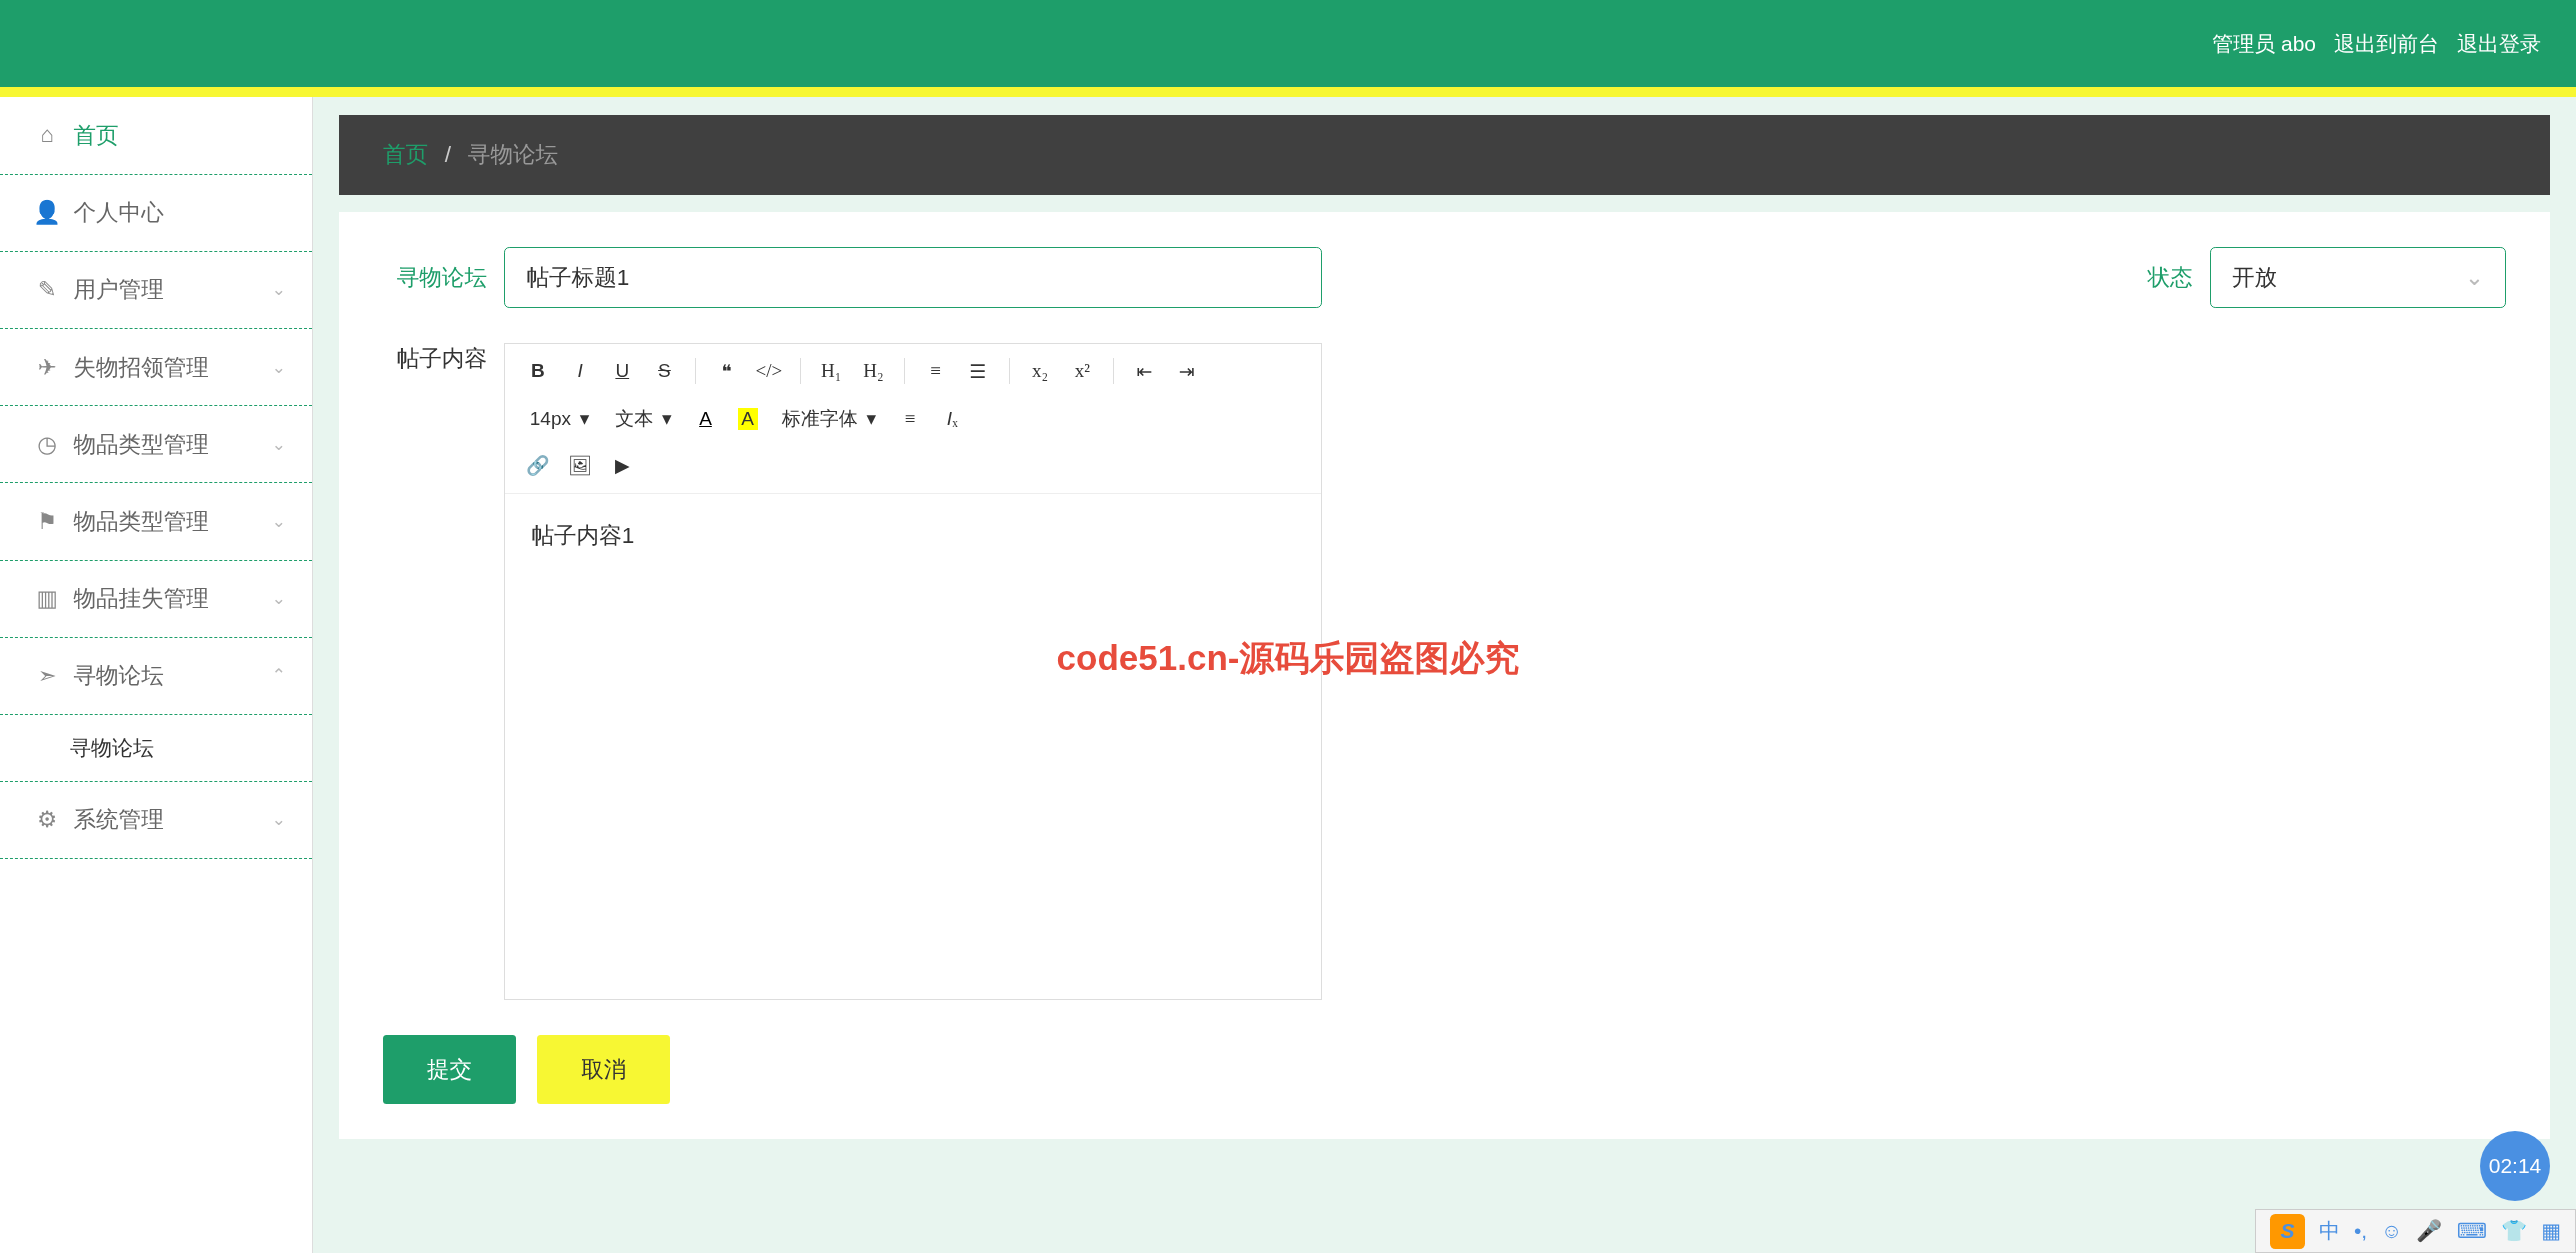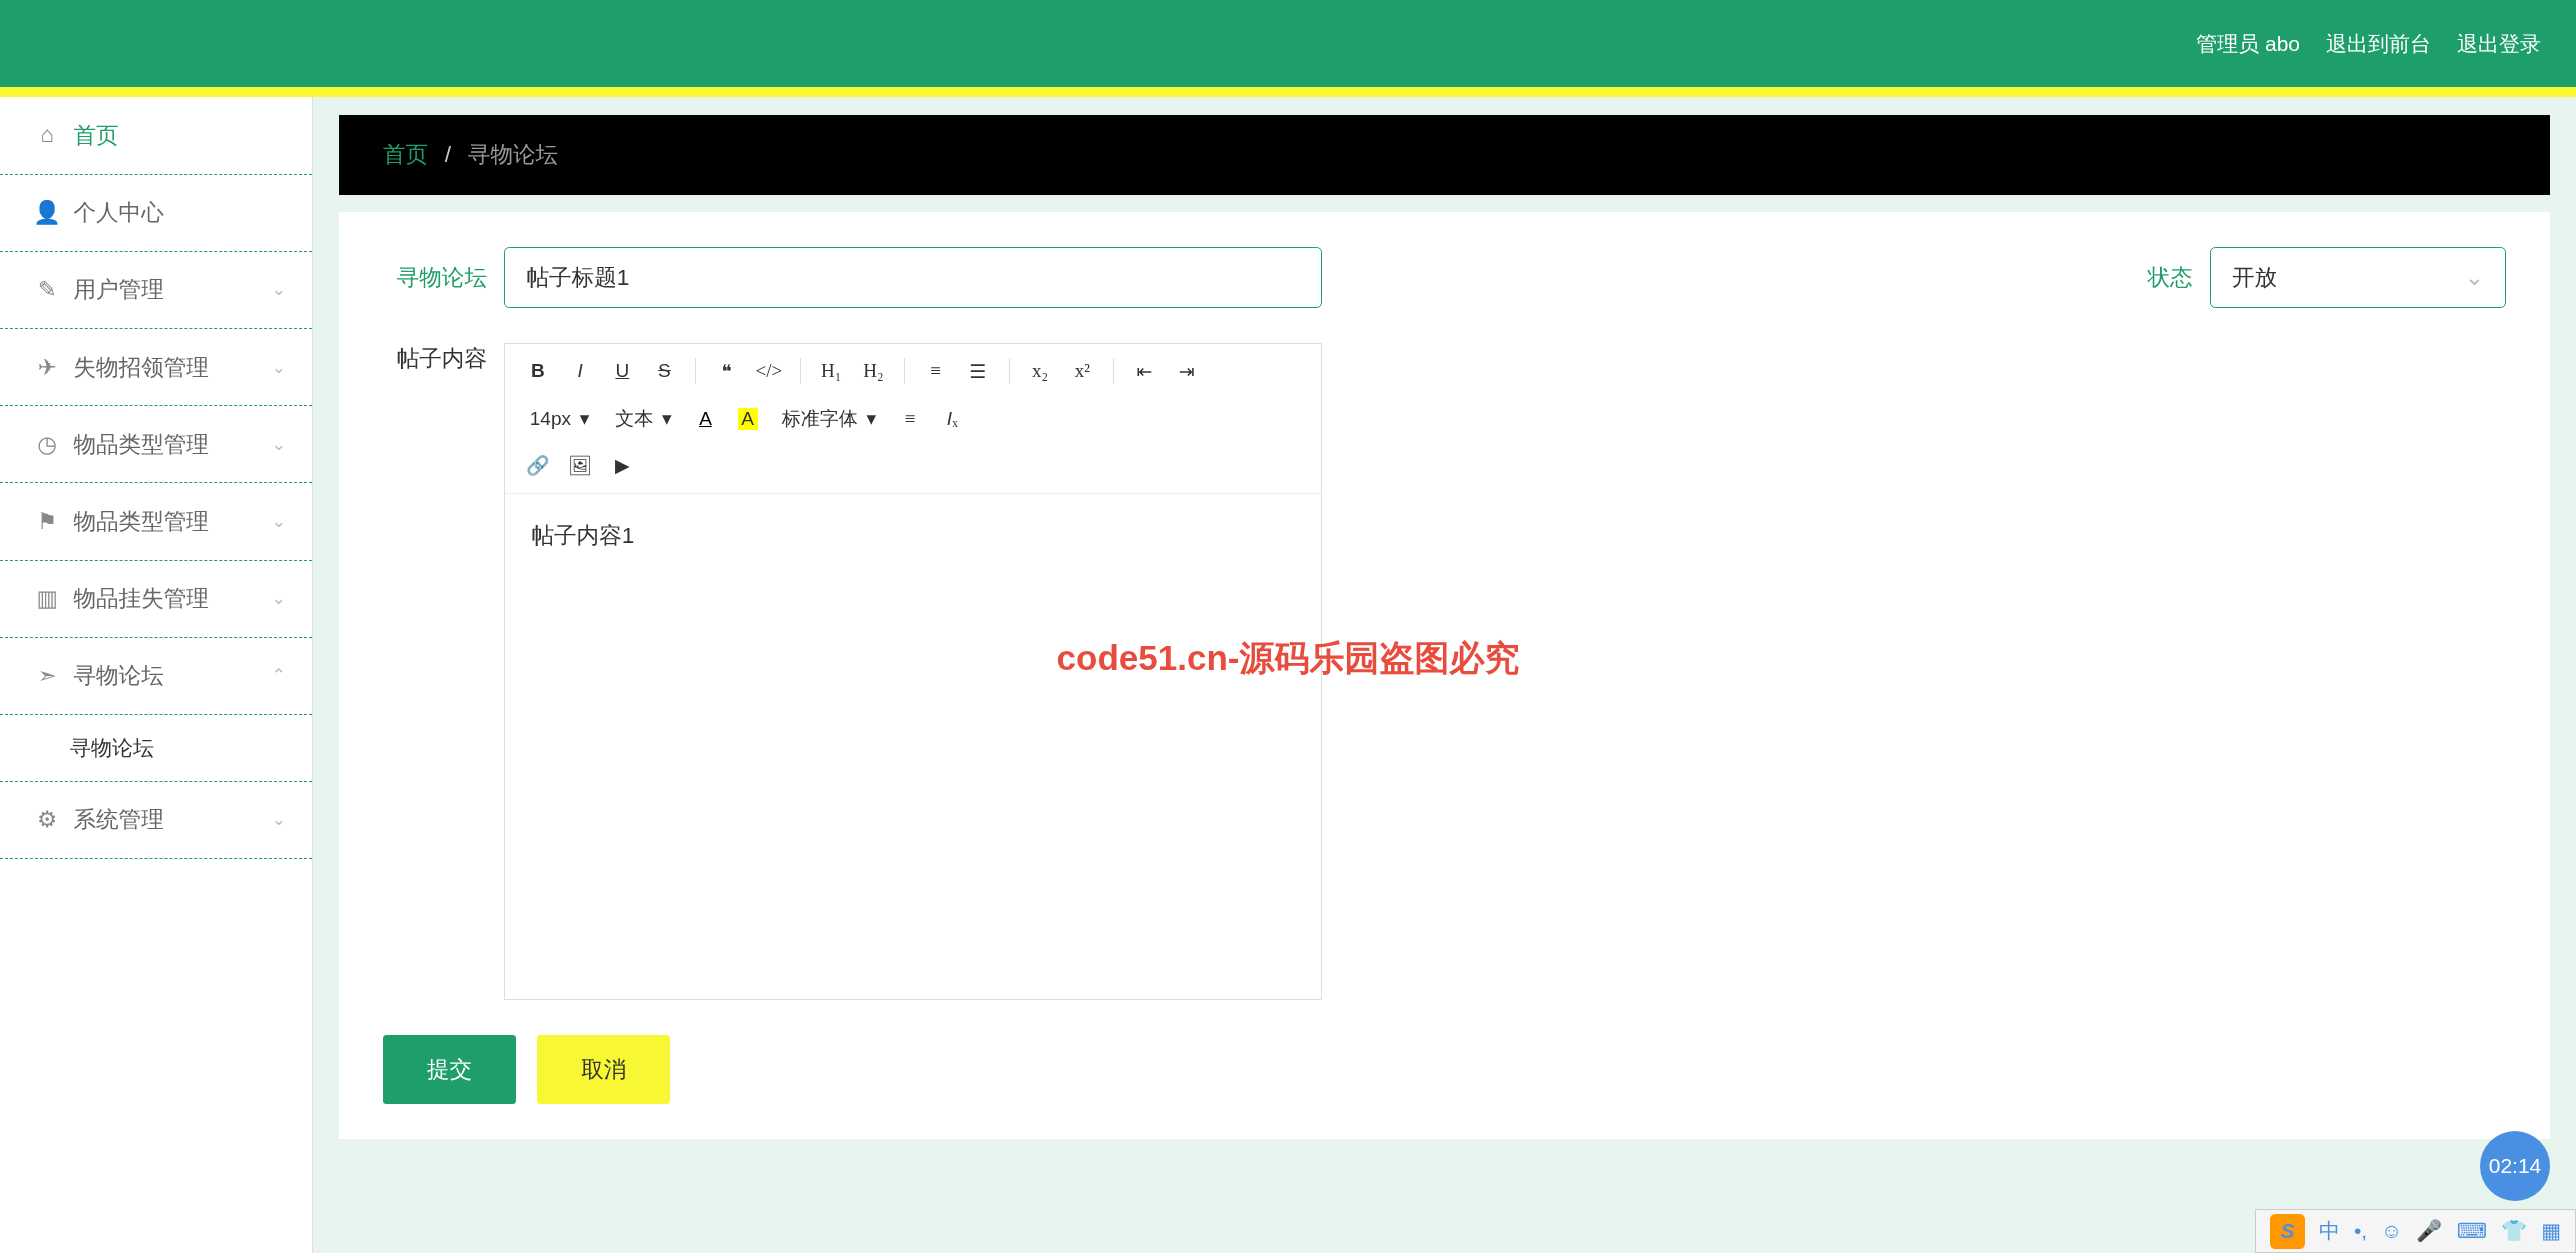--- a/index.html
+++ b/index.html
@@ -1,32 +1,32 @@
 <!DOCTYPE html>
 <html style="font-size:14px"><head>
 <meta charset="utf-8">
 <style>
 *{margin:0;padding:0;box-sizing:border-box;font-family:"Microsoft YaHei",Arial,sans-serif}
 body{width:2576px;height:1253px;background:#e8f5ef;overflow:hidden;position:relative}
 .watermark{position:absolute;top:0;left:0;width:100%;height:100%;pointer-events:none;z-index:1}
 .watermark span{position:absolute;color:#999;font-size:21px;opacity:.5}
 .header{height:87px;background:#1e9e6a;color:#fff;display:flex;align-items:center;position:relative;z-index:2}
 .header-title{flex:1;text-align:center;font-size:31px;font-weight:bold}
-.header-right{position:absolute;right:35px;display:flex;gap:26px;font-size:21px}
+.header-right{position:absolute;right:35px;display:flex;gap:18px;font-size:21px}
 .header-right span{cursor:pointer}
 .yellow-bar{height:10.4px;background:#f7f733;position:relative;z-index:2}
 .container{display:flex;height:calc(100% - 97px);position:relative;z-index:2}
 .sidebar{width:313px;background:#fff;border-right:0.9px solid #ddd}
 .menu-item{padding:22.6px 35px;display:flex;align-items:center;gap:14px;color:#666;font-size:22.6px;cursor:pointer;border-bottom:1.7px dashed #1e9e6a;position:relative}
 .menu-item.active{color:#1e9e6a}
 .menu-item .icon{width:24.4px;height:24.4px;display:inline-flex;align-items:center;justify-content:center;color:#888}
 .menu-item .arrow{position:absolute;right:26px;color:#bbb;font-size:17.4px}
 .submenu-item{padding:19px 35px 19px 70px;font-size:21px;color:#333;cursor:pointer;border-bottom:1.7px dashed #1e9e6a}
 .main{flex:1;padding:0;background:#e8f5ef}
-.breadcrumb{background:#000000;padding:24.4px 44px;font-size:22.6px;color:#1e9e6a;margin:17.4px 26px 0}
+.breadcrumb{background:#404040;padding:24.4px 44px;font-size:22.6px;color:#1e9e6a;margin:17.4px 26px 0}
 .breadcrumb .sep{color:#ccc;margin:0 10.4px}
 .breadcrumb .current{color:#999}
 .form-area{background:#fff;margin:17.4px 26px;padding:35px 44px}
 .form-row{display:flex;gap:70px;margin-bottom:35px;align-items:flex-start}
 .form-group{display:flex;align-items:center;gap:17.4px}
 .form-label{color:#1e9e6a;font-size:22.6px;min-width:104px;text-align:right}
 .form-label.dark{color:#333}
 .text-input{width:818px;height:61px;border:0.9px solid #1e9e6a;border-radius:5.2px;padding:0 21px;font-size:22.6px;color:#333}
 .select-wrap{width:296px;height:61px;border:0.9px solid #1e9e6a;border-radius:5.2px;padding:0 21px;display:flex;align-items:center;justify-content:space-between;font-size:22.6px;color:#333;cursor:pointer}
 .select-wrap .chev{color:#bbb}

